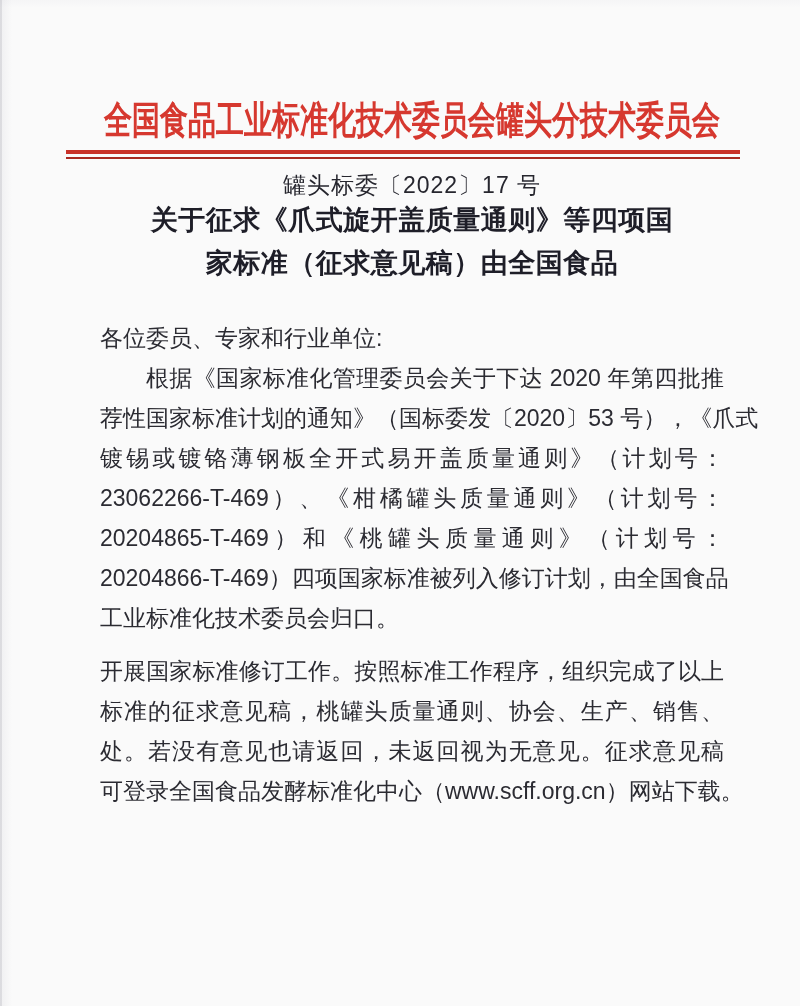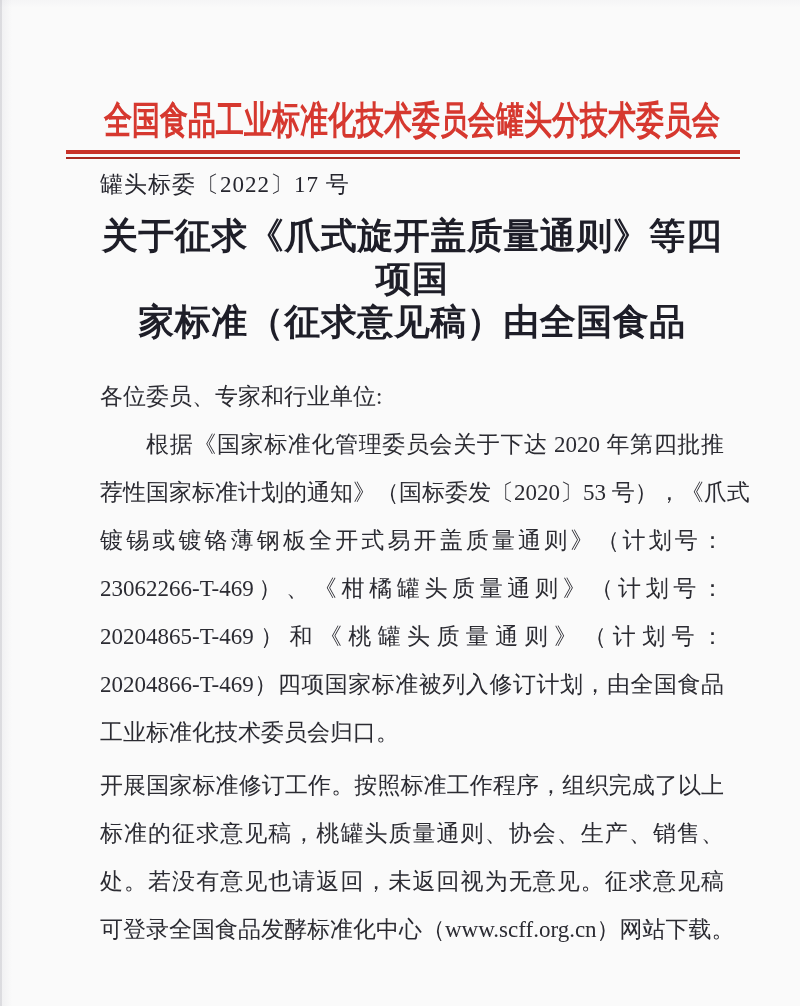--- a/index.html
+++ b/index.html
@@ -12,21 +12,21 @@
     width: 800px;
     height: 1006px;
     margin: 0 auto;
     box-sizing: border-box;
     padding: 96px 76px 0 100px;
     background:
       linear-gradient(90deg, rgba(190,190,200,0.18) 0px, rgba(255,255,255,0) 12px),
       linear-gradient(180deg, rgba(210,210,218,0.12) 0px, rgba(255,255,255,0) 8px),
       #fafafa;
     box-shadow: inset 2px 0 0 rgba(150,150,160,0.22);
-    font-family: Liberation Serif, serif;
+    font-family: Liberation Sans, sans-serif;
     overflow: hidden;
   }
   
   .banner {
     color: #d6382f;
     font-size: 28px;
     font-weight: bold;
     text-align: center;
     white-space: nowrap;
     letter-spacing: 0px;
@@ -36,49 +36,48 @@
     line-height: 36px;
   }
   .red-rule {
     height: 3px;
     margin: 6px -16px 0 -34px;
     border-top: 4px solid #c93229;
     border-bottom: 2px solid #a82a22;
   }
   .doc-number {
     margin-top: 12px;
-    text-align: left;
+    text-align: center;
     font-size: 23px;
     line-height: 28px;
     color: #26262e;
     letter-spacing: 1px;
   }
   .title {
-    margin: 16px 0 0 0;
+    margin: 0 0 0 0;
     text-align: center;
-    font-size: 36px;
+    font-size: 27px;
     font-weight: bold;
     color: #1e1e28;
     line-height: 43px;
     letter-spacing: 0.5px;
   }
   .title .t-line { display: block; }
   
   .body-block {
     margin-top: 33px;
     color: #2b2b32;
     font-size: 23px;
   }
   .line {
     height: 40px;
     line-height: 40px;
     text-align: justify;
     text-align-last: justify;
     white-space: nowrap;
-    margin-top: 8px;
   }
   .line.no-stretch { text-align-last: left; }
   .line.indent { text-indent: 2em; }
   .para-2 { margin-top: 13px; }
 </style>
 </head>
 <body>
 
 <div class="paper">
 

